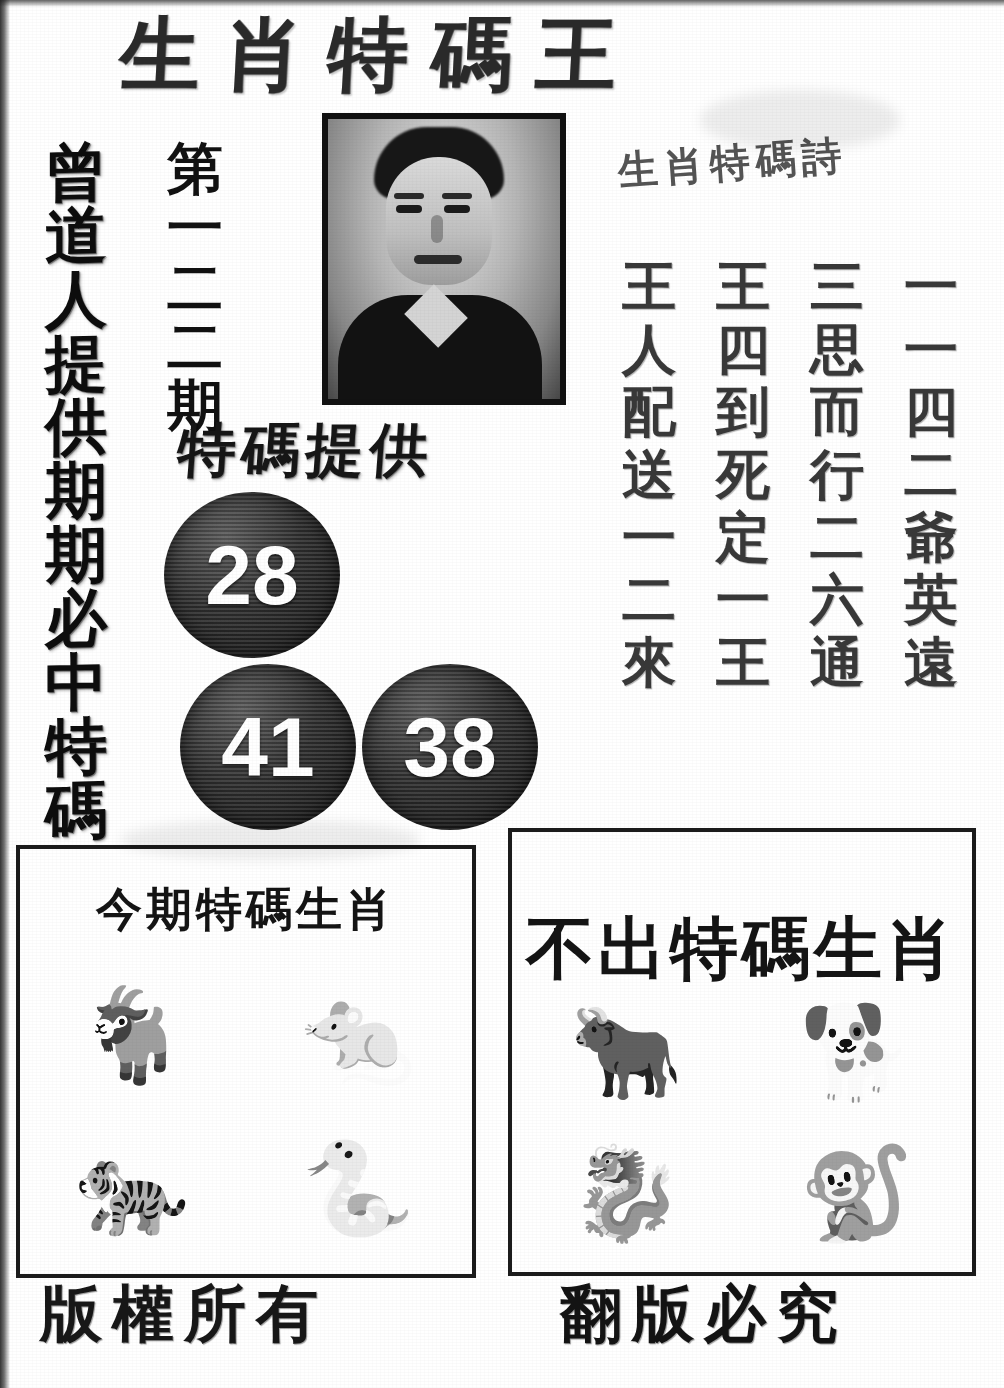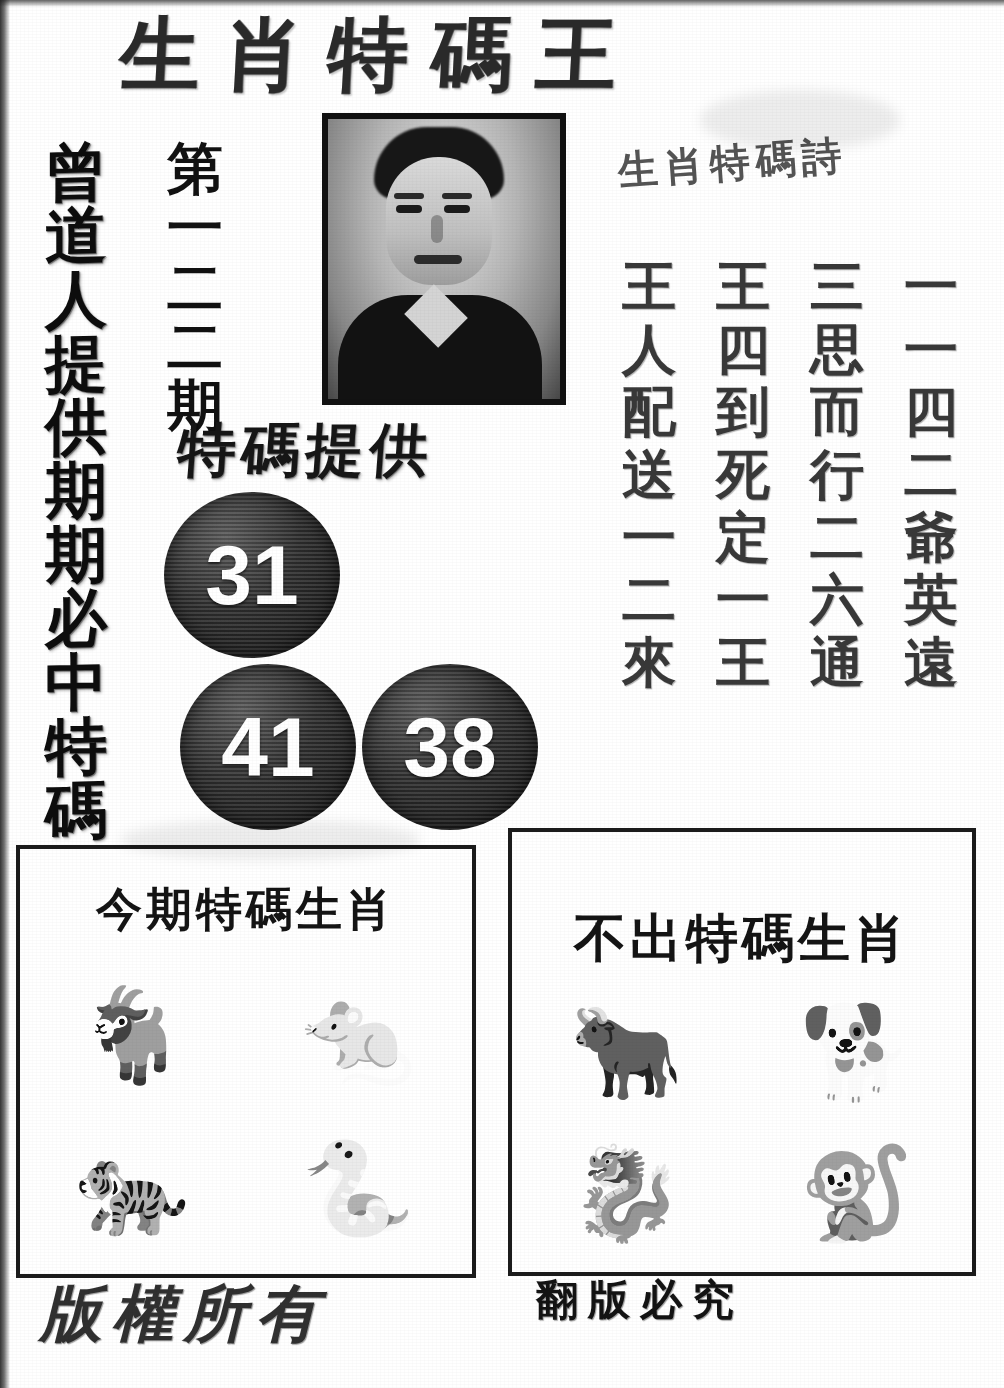--- a/index.html
+++ b/index.html
@@ -178,45 +178,44 @@
   }
   .panel.left{left:16px;top:845px;width:452px;height:425px;}
   .panel.right{left:508px;top:828px;width:460px;height:440px;}
   .panel-title{
     position:absolute;left:0;right:0;top:30px;
     text-align:center;
     font-size:46px;font-weight:bold;letter-spacing:4px;
     color:#141414;
     white-space:nowrap;
   }
-  .panel.right .panel-title{font-size:52px;top:72px;}
+  .panel.right .panel-title{font-size:68px;top:72px;}
   .zodiac-grid{
     position:absolute;left:0;right:0;top:110px;bottom:8px;
     display:grid;grid-template-columns:1fr 1fr;grid-template-rows:1fr 1fr;
   }
   .panel.right .zodiac-grid{top:150px;}
   .zodiac{
     display:flex;align-items:center;justify-content:center;
     font-size:92px;line-height:1;
     color:#111;
     filter:contrast(160%) grayscale(100%);
     opacity:.92;
   }
 
   
   .footer-left{
     position:absolute;left:40px;top:1272px;width:420px;height:88px;
     font-size:62px;font-weight:bold;letter-spacing:10px;
-    color:#4c1d95;white-space:nowrap;
+    color:#0f172a;white-space:nowrap;
     text-shadow:1px 1px 1px rgba(0,0,0,.4);
-    font-style:italic;
   }
   .footer-right{
-    position:absolute;left:536px;top:1272px;width:420px;height:88px;
-    font-size:42px;font-weight:bold;letter-spacing:10px;
+    position:absolute;left:560px;top:1272px;width:420px;height:88px;
+    font-size:62px;font-weight:bold;letter-spacing:10px;
     color:#131313;white-space:nowrap;
     text-shadow:1px 1px 1px rgba(0,0,0,.4);
   }
   .smudge{
     position:absolute;background:rgba(0,0,0,.07);border-radius:50%;
     filter:blur(6px);
   }
 </style>
 </head>
 <body>
@@ -301,21 +300,21 @@
       <span>送</span>
       <span>一</span>
       <span>二</span>
       <span>來</span>
     </div>
   </div>
 
   <div class="tema-head">特碼提供</div>
 
   <div class="balls">
-    <div class="ball b1">31</div>
+    <div class="ball b1">28</div>
     <div class="ball b3">41</div>
     <div class="ball b4">38</div>
   </div>
 
   <div class="panel left">
     <div class="panel-title">今期特碼生肖</div>
     <div class="zodiac-grid">
       <div class="zodiac">🐐</div>
       <div class="zodiac">🐀</div>
       <div class="zodiac">🐅</div>

